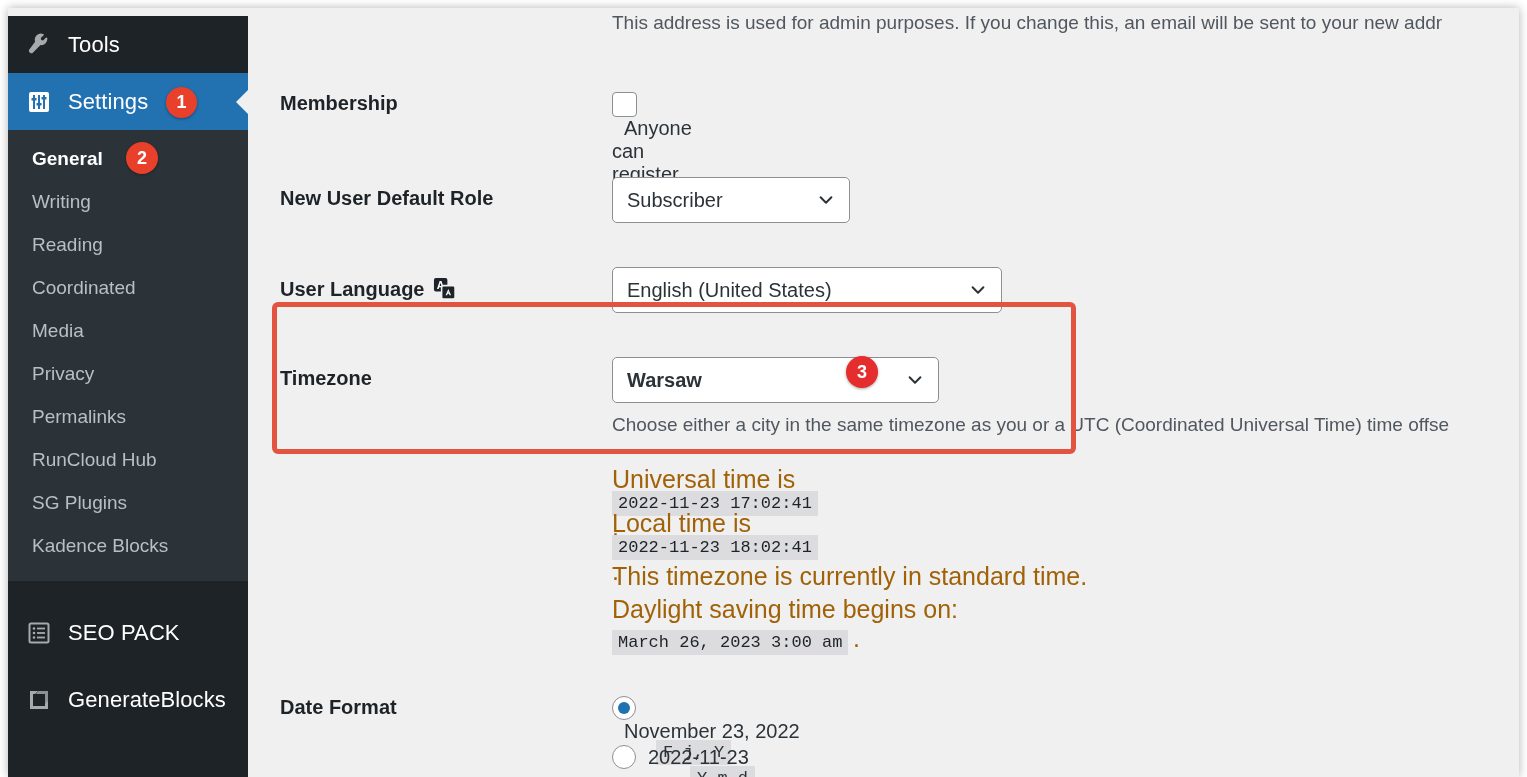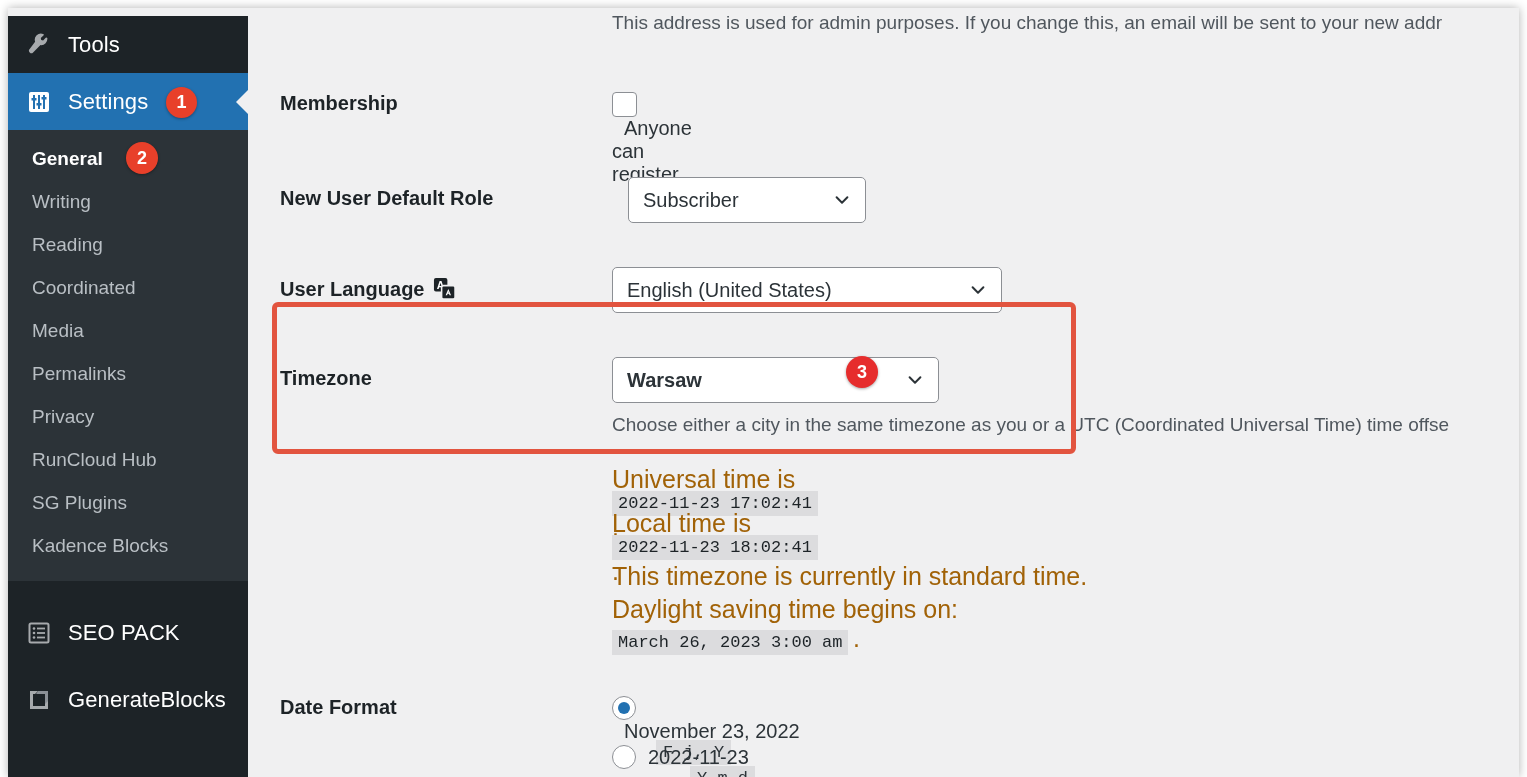--- a/index.html
+++ b/index.html
@@ -323,24 +323,24 @@
       <div class="sub-item">
         <span class="s-label">Reading</span>
       </div>
       <div class="sub-item">
         <span class="s-label">Coordinated</span>
       </div>
       <div class="sub-item">
         <span class="s-label">Media</span>
       </div>
       <div class="sub-item">
+        <span class="s-label">Privacy</span>
+      </div>
+      <div class="sub-item">
         <span class="s-label">Permalinks</span>
-      </div>
-      <div class="sub-item">
-        <span class="s-label">Privacy</span>
       </div>
       <div class="sub-item">
         <span class="s-label">RunCloud Hub</span>
       </div>
       <div class="sub-item">
         <span class="s-label">SG Plugins</span>
       </div>
       <div class="sub-item">
         <span class="s-label">Kadence Blocks</span>
       </div>
@@ -394,21 +394,21 @@
     <div class="row" style="top:84px; height:30px;">
       <div class="lbl">Membership</div>
       <div class="fieldcol" style="top:0;">
         <span class="cbox"></span><span class="cbox-label">Anyone can register</span>
       </div>
     </div>
 
     <div class="row" style="top:169px; height:44px;">
       <div class="lbl" style="top:10px;">New User Default Role</div>
       <div class="fieldcol" style="top:0; width:236px;">
-        <div class="sel" style="width:236px;margin-left:16px;">
+        <div class="sel" style="width:236px;">
           <span class="sel-text">Subscriber</span>
           <span class="chev">
             <svg width="18" height="18" viewBox="0 0 20 20">
                   <path d="M4 7l6 6 6-6" fill="none" stroke="#2c3338" stroke-width="2.2" stroke-linecap="round" stroke-linejoin="round"></path>
                 </svg>
           </span>
         </div>
       </div>
     </div>
 

